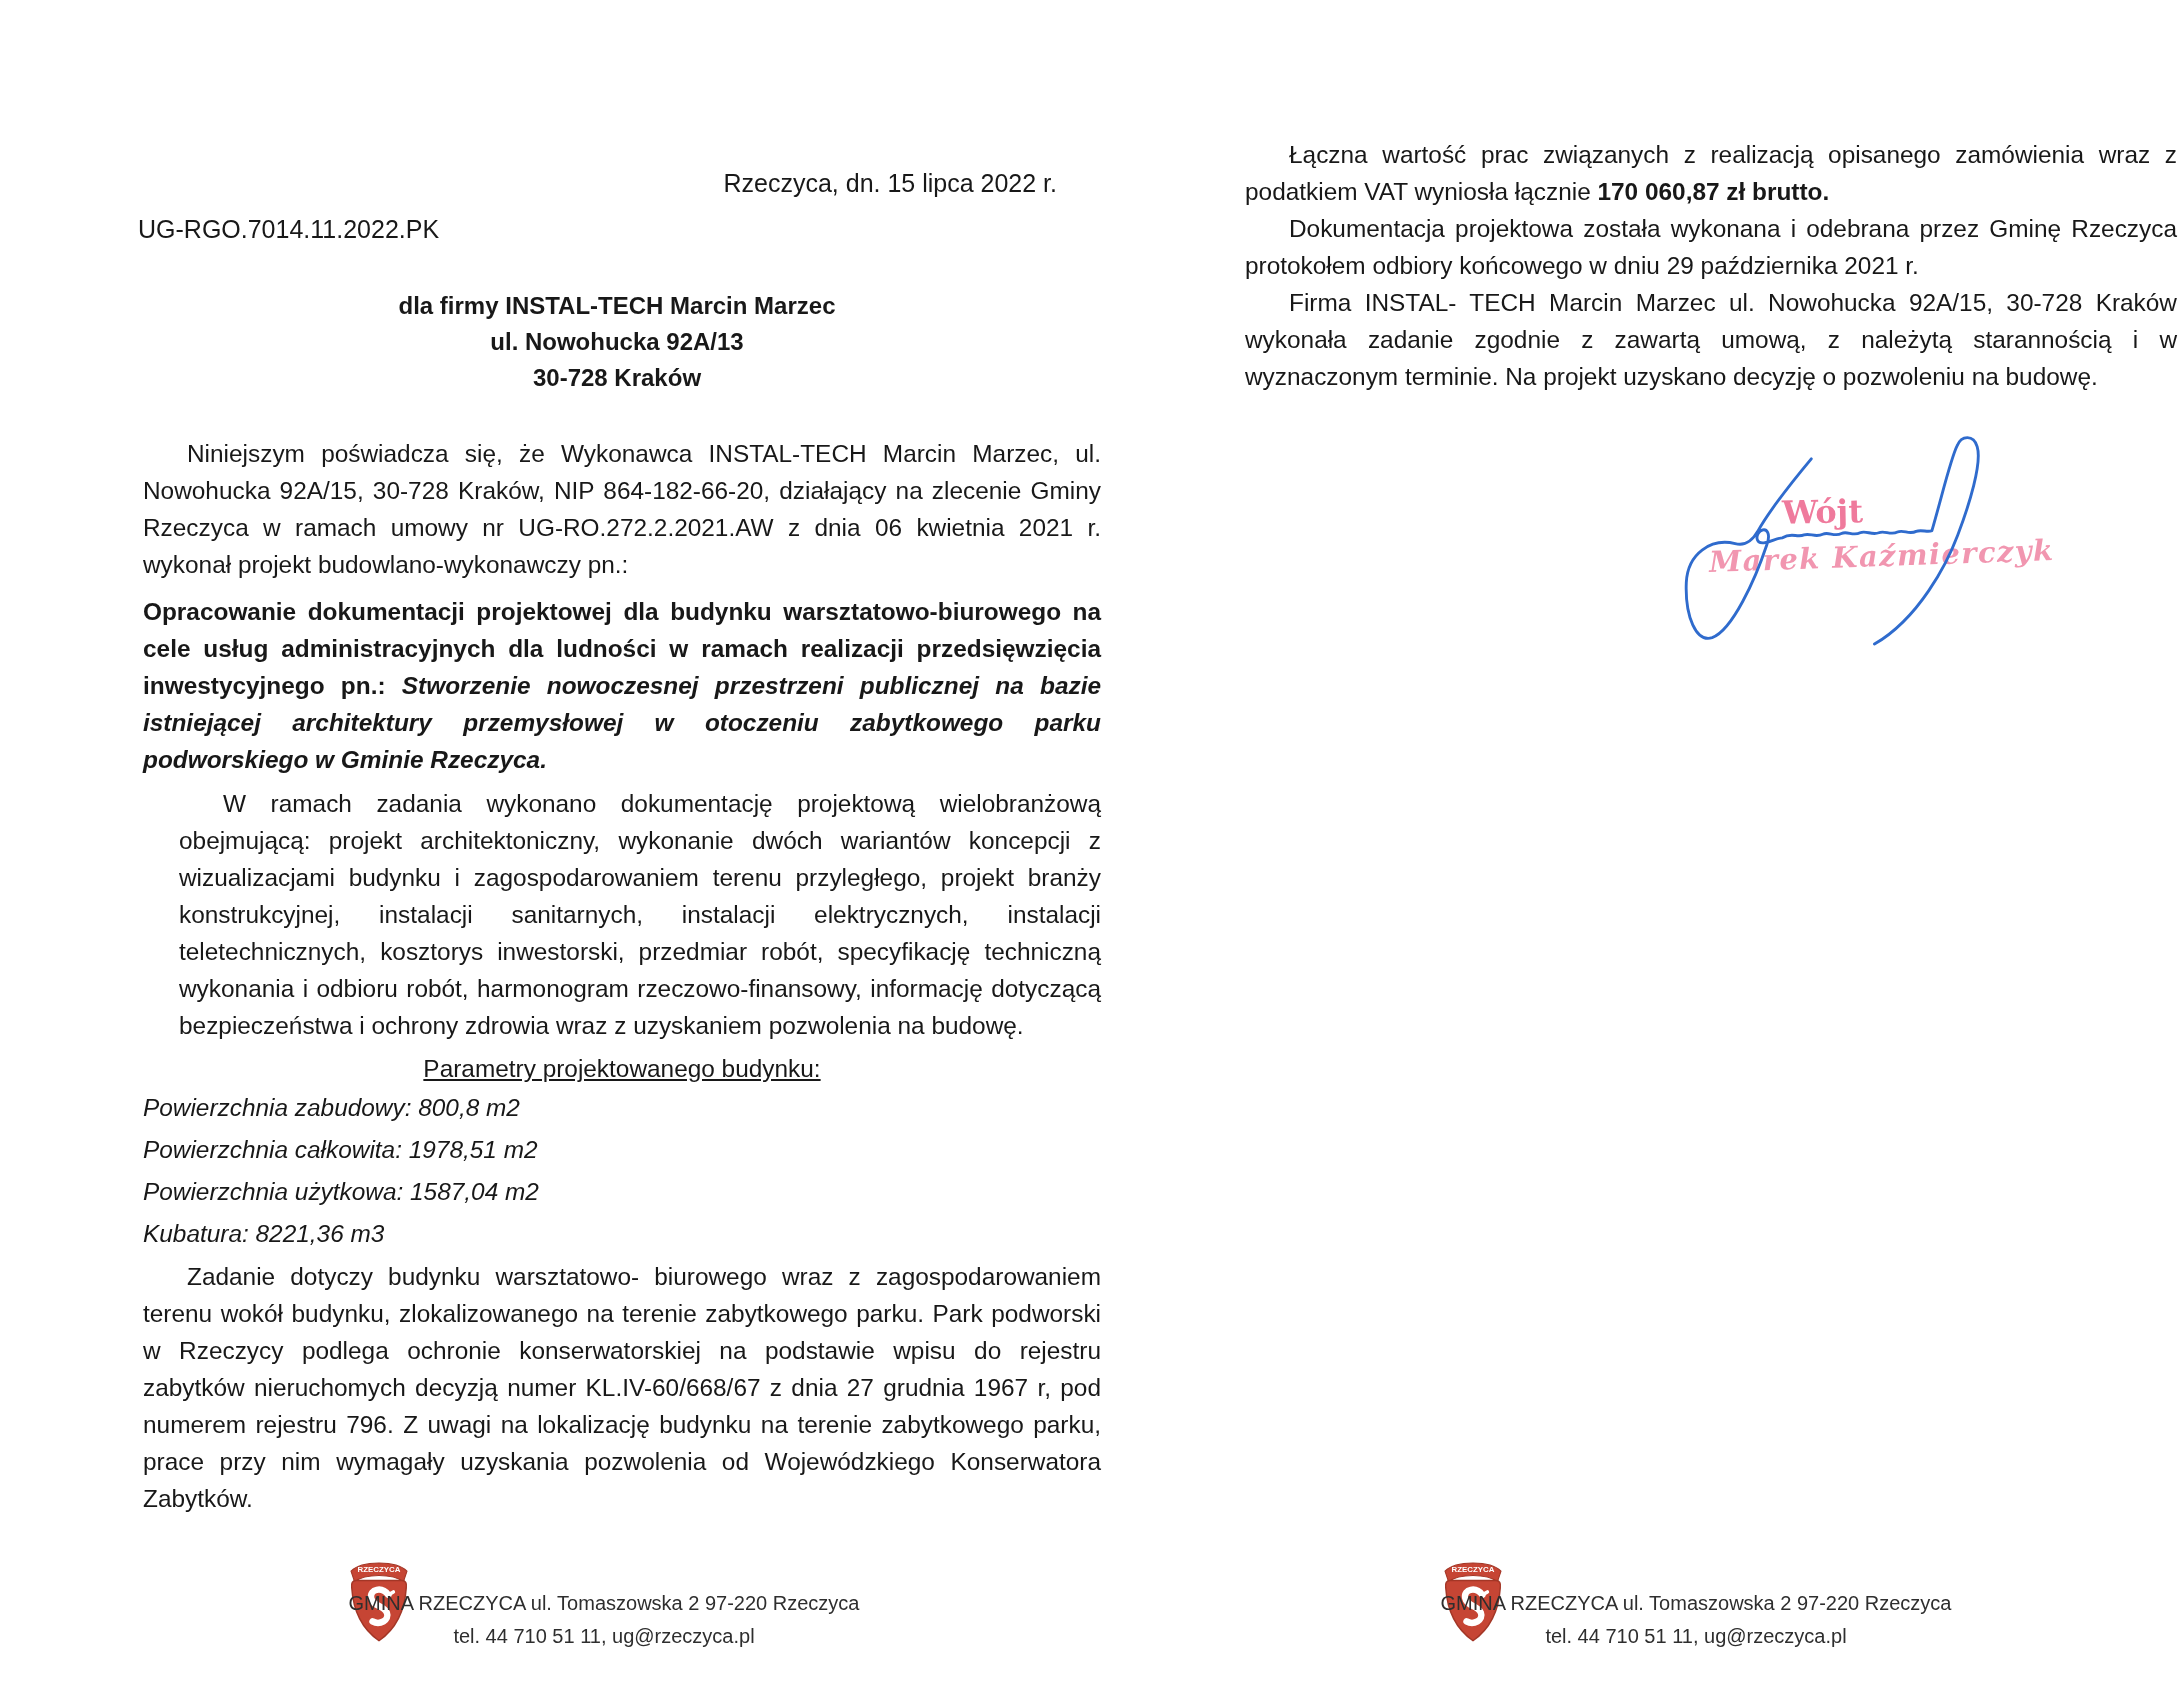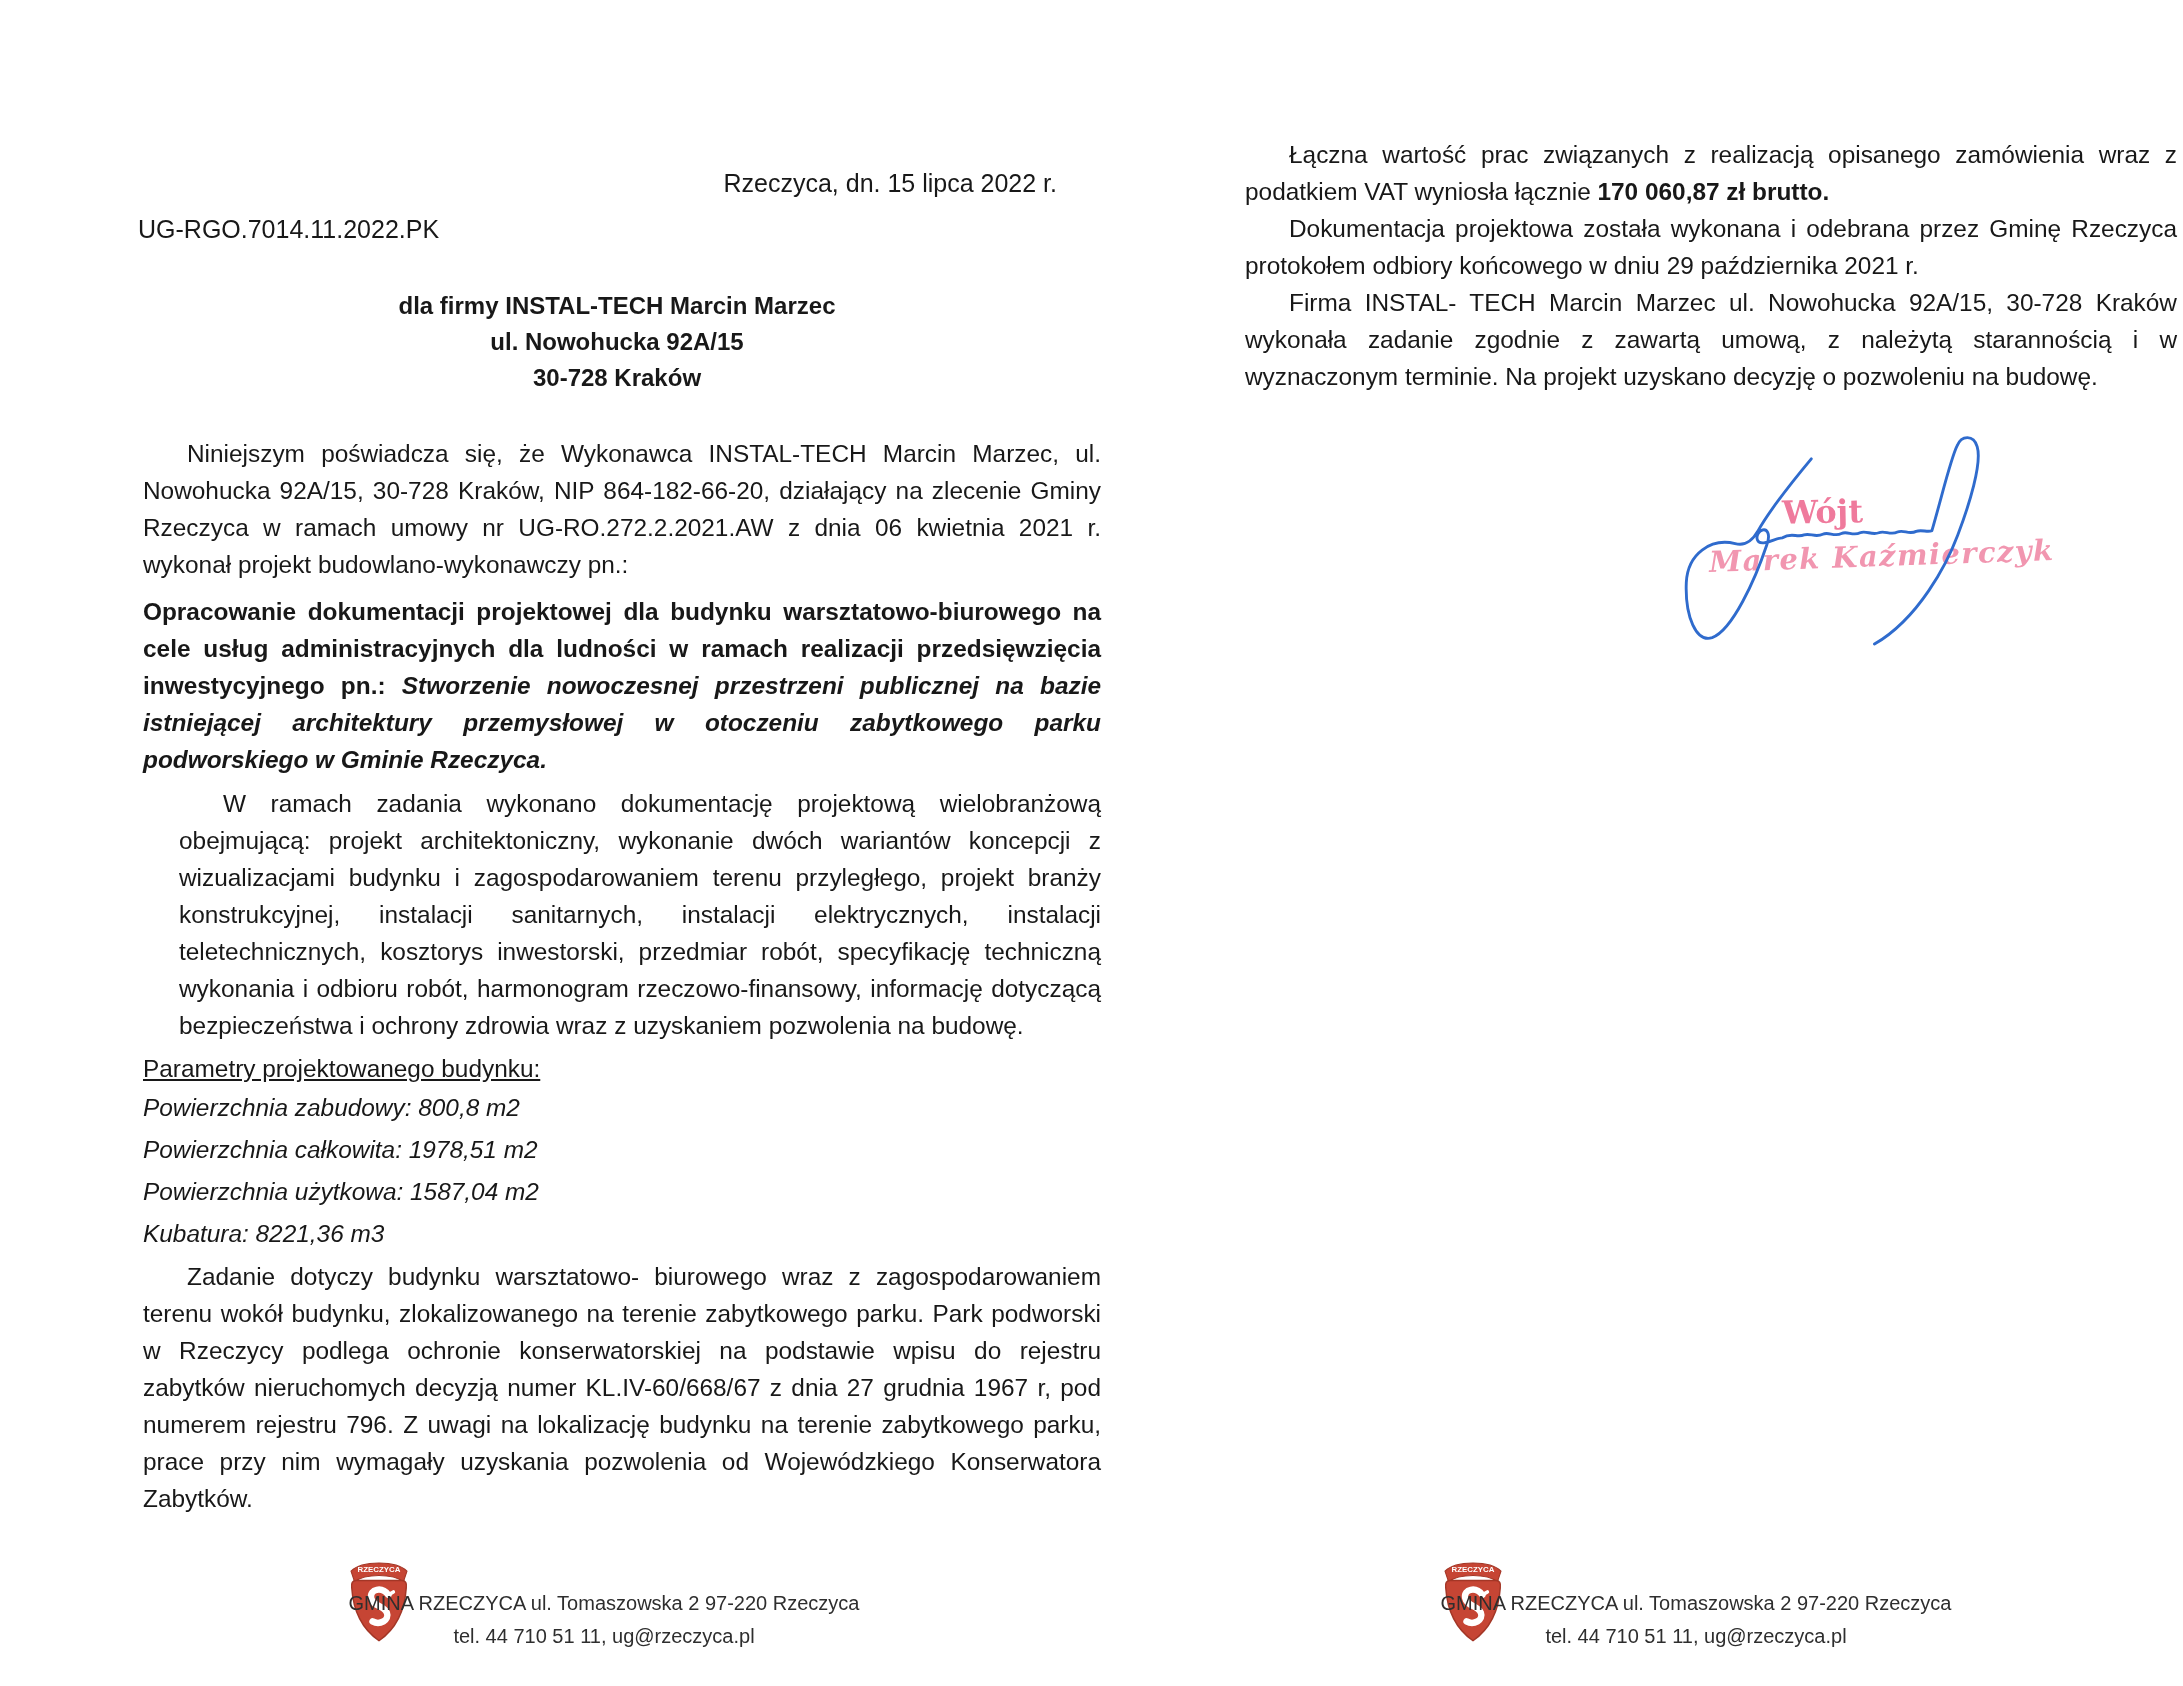--- a/index.html
+++ b/index.html
@@ -31,21 +31,21 @@
   .flow-r{position:absolute;left:153px;top:136px;width:932px;}
   .para{
     margin:0;font-size:24.4px;line-height:37px;
     text-align:justify;
   }
   .indent{text-indent:44px;}
   .bold-para{font-weight:bold;margin-top:10px;}
   .bold-para .it{font-style:italic;}
   .mt10{margin-top:7.2px;margin-left:36px;}
   .params-heading{
-    margin:5.7px 0 0 0;font-size:24.4px;line-height:37px;
+    margin:5.7px 0 0 0;font-size:24.4px;line-height:37px;text-align:center;
   }
   .params-heading .ul{text-decoration:underline;}
   .param{
     margin:0;font-size:24.4px;line-height:42px;font-style:italic;
   }
   .mt4{margin-top:2.9px;}
   .amount-bold{font-weight:bold;}
 
   
   .signature-area{position:absolute;left:0;top:0;width:1092px;height:861px;pointer-events:none;}
@@ -79,21 +79,21 @@
 
 <div class="doc">
 
   <div class="page page-left">
 
     <div class="date-line">Rzeczyca, dn. 15 lipca 2022 r.</div>
     <div class="ref-line">UG-RGO.7014.11.2022.PK</div>
 
     <div class="title-block">
       <div class="recipient">dla firmy INSTAL-TECH Marcin Marzec</div>
-      <div class="recipient">ul. Nowohucka 92A/15</div>
+      <div class="recipient">ul. Nowohucka 92A/13</div>
       <div class="recipient">30-728 Kraków</div>
     </div>
 
     <div class="flow">
       <p class="para indent">Niniejszym poświadcza się, że Wykonawca INSTAL-TECH Marcin Marzec, ul. Nowohucka 92A/15, 30-728 Kraków, NIP 864-182-66-20, działający na zlecenie Gminy Rzeczyca w ramach umowy nr UG-RO.272.2.2021.AW z dnia 06 kwietnia 2021 r. wykonał projekt budowlano-wykonawczy pn.:</p>
       <p class="para bold-para"><span>Opracowanie dokumentacji projektowej dla budynku warsztatowo-biurowego na cele usług administracyjnych dla ludności w ramach realizacji przedsięwzięcia inwestycyjnego pn.: </span><span class="it">Stworzenie nowoczesnej przestrzeni publicznej na bazie istniejącej architektury przemysłowej w otoczeniu zabytkowego parku podworskiego w Gminie Rzeczyca.</span></p>
       <p class="para indent mt10">W ramach zadania wykonano dokumentację projektową wielobranżową obejmującą: projekt architektoniczny, wykonanie dwóch wariantów koncepcji z wizualizacjami budynku i zagospodarowaniem terenu przyległego, projekt branży konstrukcyjnej, instalacji sanitarnych, instalacji elektrycznych, instalacji teletechnicznych, kosztorys inwestorski, przedmiar robót, specyfikację techniczną wykonania i odbioru robót, harmonogram rzeczowo-finansowy, informację dotyczącą bezpieczeństwa i ochrony zdrowia wraz z uzyskaniem pozwolenia na budowę.</p>
       <p class="params-heading"><span class="ul">Parametry projektowanego budynku:</span></p>
       <p class="param">Powierzchnia zabudowy: 800,8 m2</p>
       <p class="param">Powierzchnia całkowita: 1978,51 m2</p>

